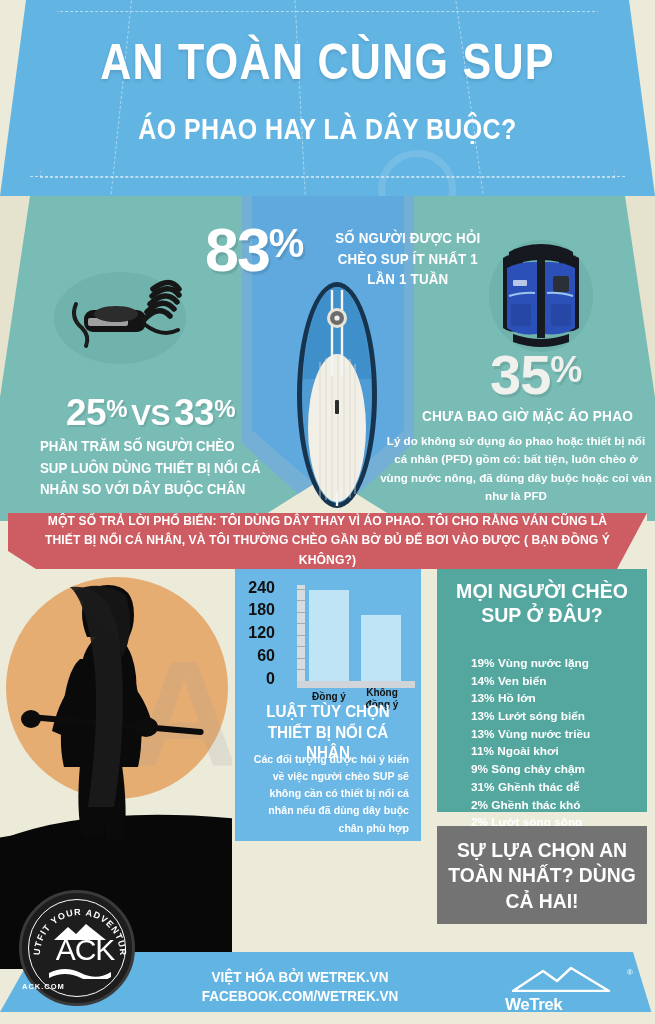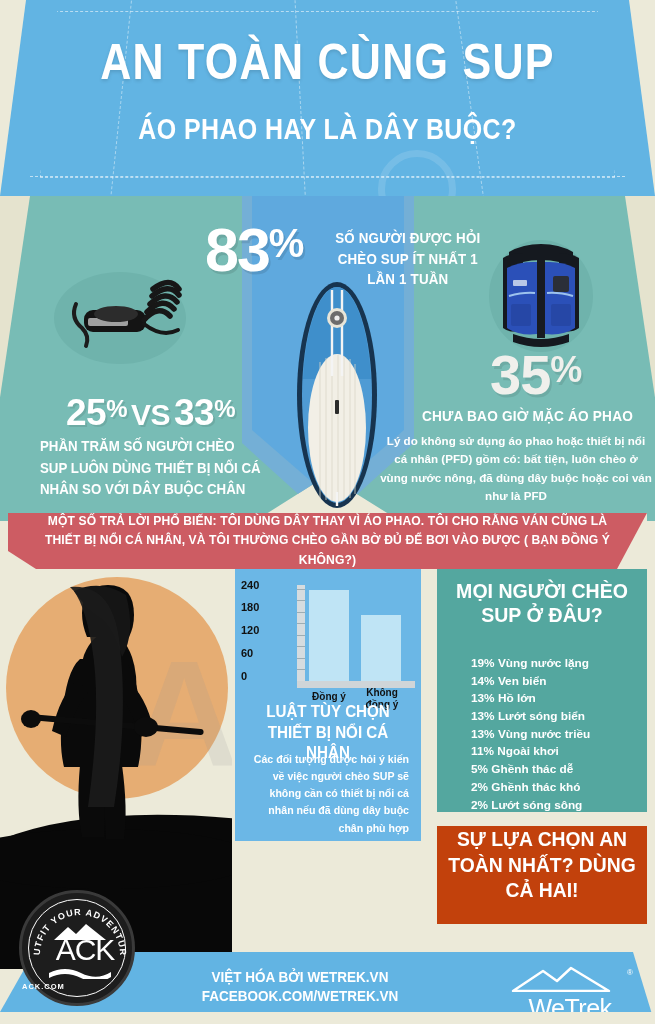--- a/index.html
+++ b/index.html
@@ -148,22 +148,22 @@
     position: absolute; left: 130px; top: 58px;
     font-size: 150px; font-weight: bold; color: rgba(150,150,150,.16);
   }
 
   .chart-card {
     position: absolute; left: 235px; top: 569px; width: 186px; height: 272px;
     background: #6bb7e6;
   }
   .chart-plot { position: absolute; left: 14px; top: 10px; width: 166px; height: 120px; }
   .ytick {
-    position: absolute; right: 140px; color: #111; font-size: 11px;
-    font-weight: bold; width: 34px;
+    position: absolute; right: 140px; color: #111; font-size: 16px;
+    font-weight: bold; text-align: right; width: 34px;
   }
   .axis-v {
     position: absolute; left: 48px; top: 6px; width: 8px; height: 96px;
     background: #d6dcdf;
   }
   .axis-v .mt {
     position: absolute; left: 0; width: 8px; height: 1px; background: #9eadb3;
   }
   .axis-h {
     position: absolute; left: 48px; top: 102px; width: 118px; height: 7px;
@@ -197,21 +197,21 @@
     transform-origin: center top;
   }
   .where-list {
     position: absolute; left: 34px; top: 86px; width: 176px;
     color: #fff; font-size: 11.8px; font-weight: bold; line-height: 1.50;
     list-style: none;
   }
 
   .final-card {
     position: absolute; left: 437px; top: 826px; width: 210px; height: 98px;
-    background: #c2410c; display: flex; justify-content: center;
+    background: #737373; display: flex; align-items: center; justify-content: center;
   }
   .final-txt {
     text-align: center; color: #fff; font-size: 21px;
     font-weight: bold; line-height: 1.22; transform: scaleX(.92);
   }
 
   
   .footer {
     position: absolute; left: 0; top: 952px; width: 655px; height: 60px;
     background: #62b4e3;
@@ -222,22 +222,22 @@
     background: #ecead9; clip-path: polygon(100% 0, 100% 100%, 0 0);
   }
   .foot-txt {
     position: absolute; left: 150px; top: 16px; width: 300px;
     text-align: center; color: #fff; font-size: 15px;
     font-weight: bold; line-height: 1.25; transform: scaleX(.9);
     transform-origin: center top;
   }
   .wetrek { position: absolute; left: 505px; top: 14px; width: 130px; color: #fff; }
   .wetrek-name {
-    font-size: 25px; font-weight: normal; letter-spacing: -.5px;
-    text-align: center; line-height: 1;
+    font-size: 17px; font-weight: bold; letter-spacing: -.5px;
+    line-height: 1;
   }
   .reg { position: absolute; right: 2px; top: 2px; font-size: 8px; }
 
   
   .ack {
     position: absolute; left: 19px; top: 890px; width: 116px; height: 116px;
     border-radius: 50%; background: #1d1d1d; border: 3px solid #3a3a3a;
     color: #fff; z-index: 6;
   }
   .ack-ring {
@@ -403,21 +403,22 @@
 
   <div class="where-card">
     <div class="where-title">MỌI NGƯỜI CHÈO SUP Ở ĐÂU?</div>
     <ul class="where-list">
       <li>19% Vùng nước lặng</li>
       <li>14% Ven biển</li>
       <li>13% Hồ lớn</li>
       <li>13% Lướt sóng biển</li>
       <li>13% Vùng nước triều</li>
       <li>11% Ngoài khơi</li>
-      <li>5% Ghềnh thác dễ</li>
+      <li>9% Sông chảy chậm</li>
+      <li>31% Ghềnh thác dễ</li>
       <li>2% Ghềnh thác khó</li>
       <li>2% Lướt sóng sông</li>
     </ul>
   </div>
 
   <div class="final-card">
     <div class="final-txt">SỰ LỰA CHỌN AN TOÀN NHẤT? DÙNG CẢ HAI!</div>
   </div>
 
   <div class="footer">

